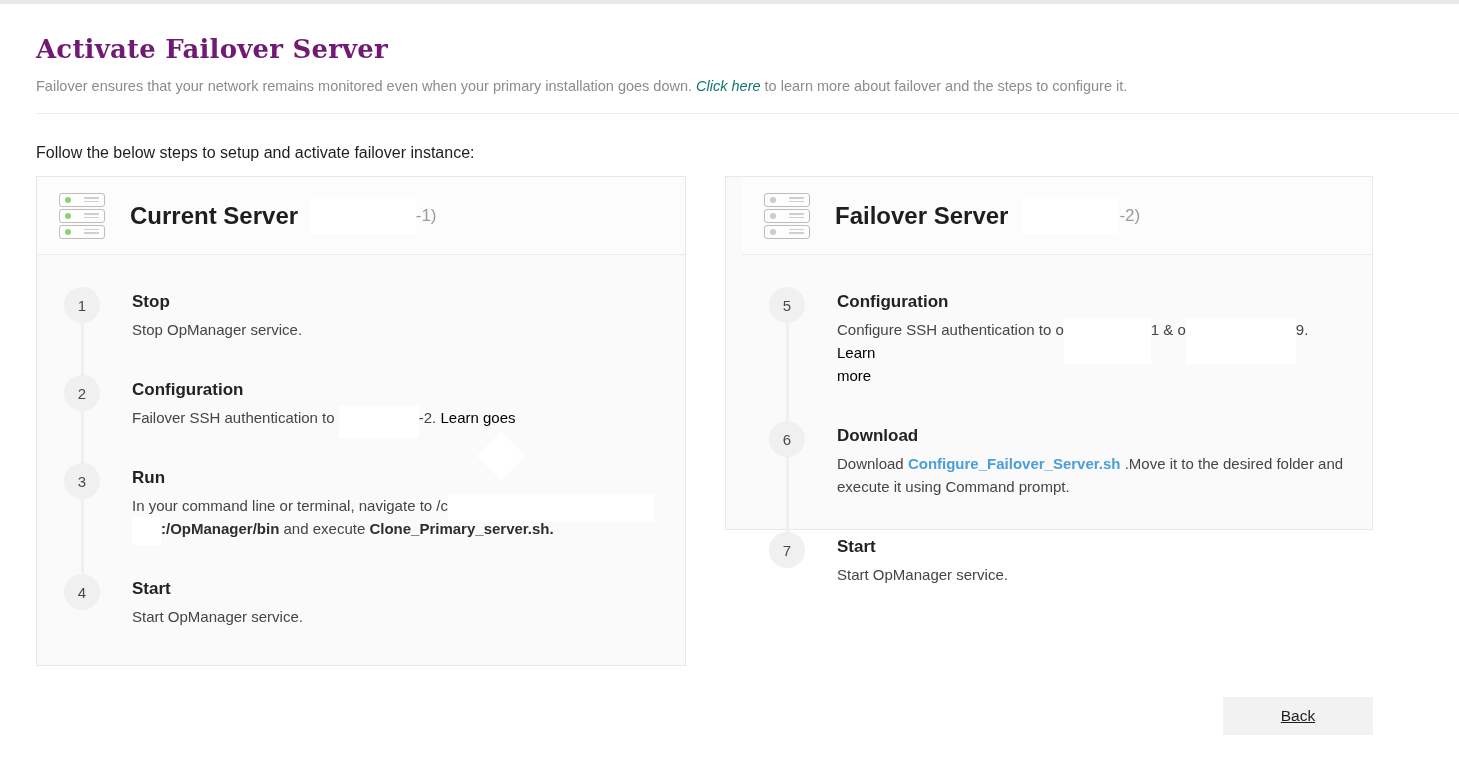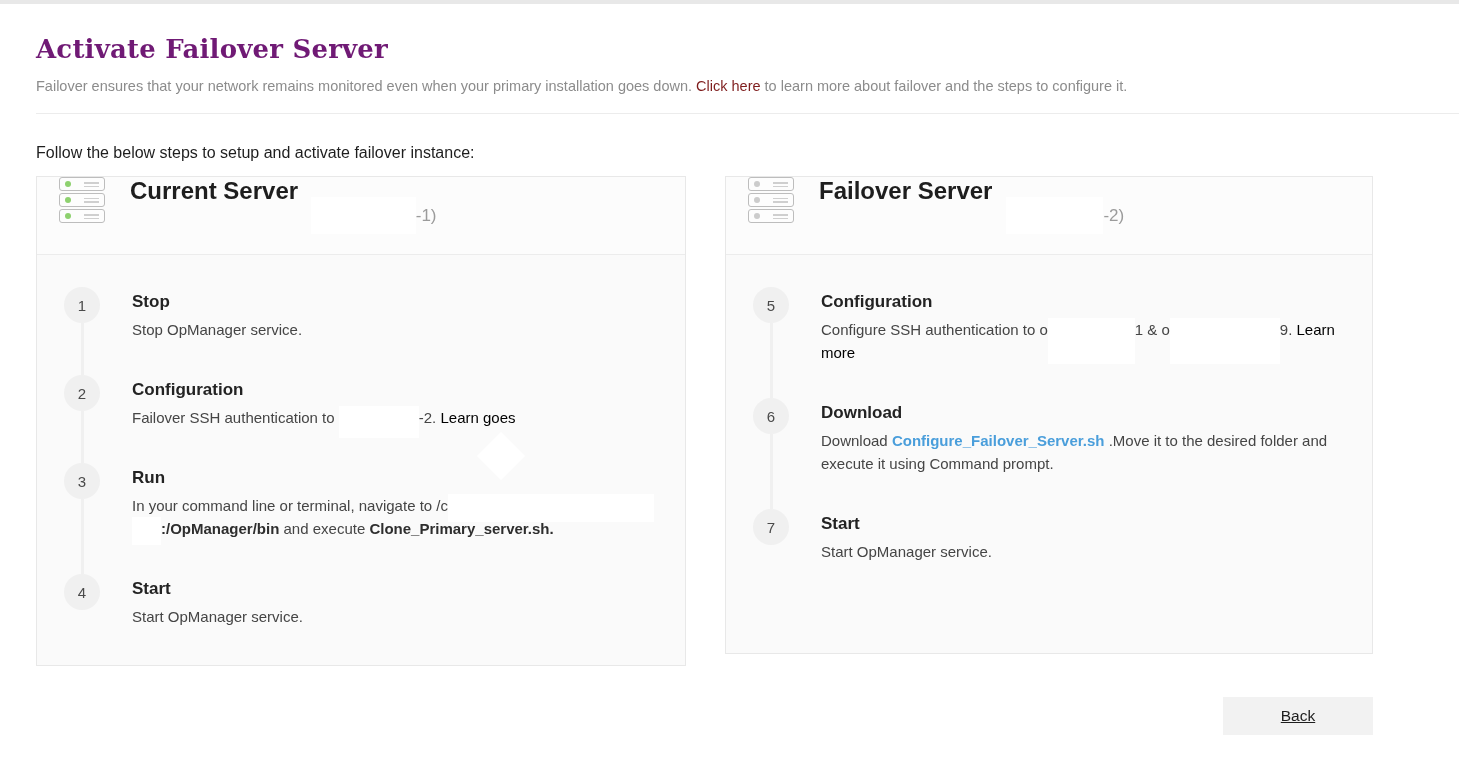--- a/index.html
+++ b/index.html
@@ -8,31 +8,31 @@
     width:1459px; height:779px; background:#ffffff; position:relative; overflow:hidden;
     font-family:"Liberation Sans", sans-serif; -webkit-font-smoothing:antialiased;
   }
   .topbar { height:4px; background:#e8e8e8; }
   .header { margin:30px 36px 0 36px; }
   .page-title {
     font-family:"DejaVu Serif", serif; font-weight:700; font-size:26px; color:#701a75;
     margin:0 0 12px 0; letter-spacing:0.2px;
   }
   .subtitle { font-size:14.5px; color:#8c8c8c; line-height:20px; }
-  .subtitle .link { color:#7f1d1d; cursor:pointer; }
+  .subtitle .link { color:#0f766e; cursor:pointer;font-style:italic; }
   .divider { border:none; border-top:1px solid #ececec; margin:17px 0 0 36px; }
   .instruction { margin:30px 36px 14px 36px; font-size:16px; color:#1e1e1e; }
 
   .panels { display:flex; gap:39px; margin-left:36px; align-items:flex-start; }
   .panel { border:1px solid #e8e8e8; background:#fafafa; }
   .panel.p0 { width:650px; height:490px; }
-  .panel.p1 { width:648px; height:478px; }
+  .panel.p1 { width:648px; height:354px;padding-left:16px; }
 
   .panel-header {
-    height:78px; display:flex; padding-left:22px;
+    height:78px; display:flex; align-items:center; padding-left:22px;
     background:#fcfcfc; border-bottom:1px solid #ececec;
   }
   .srv { width:46px; height:46px; display:flex; flex-direction:column; justify-content:space-between; margin-right:25px; flex-shrink:0; }
   .srv-row {
     height:14px; border:1.5px solid #bdbdbd; border-radius:3px; background:#fdfdfd;
     display:flex; align-items:center; padding:0 5px;
   }
   .srv-dot { width:6px; height:6px; border-radius:50%; }
   .srv-dash { margin-left:auto; width:15px; height:5px;
     background:repeating-linear-gradient(to bottom, #cfcfcf 0 1.5px, transparent 1.5px 3.5px); }

